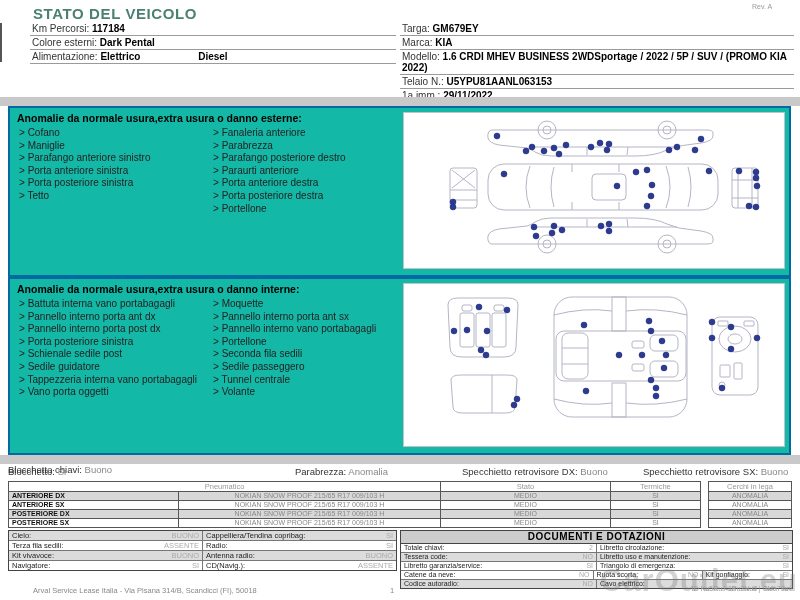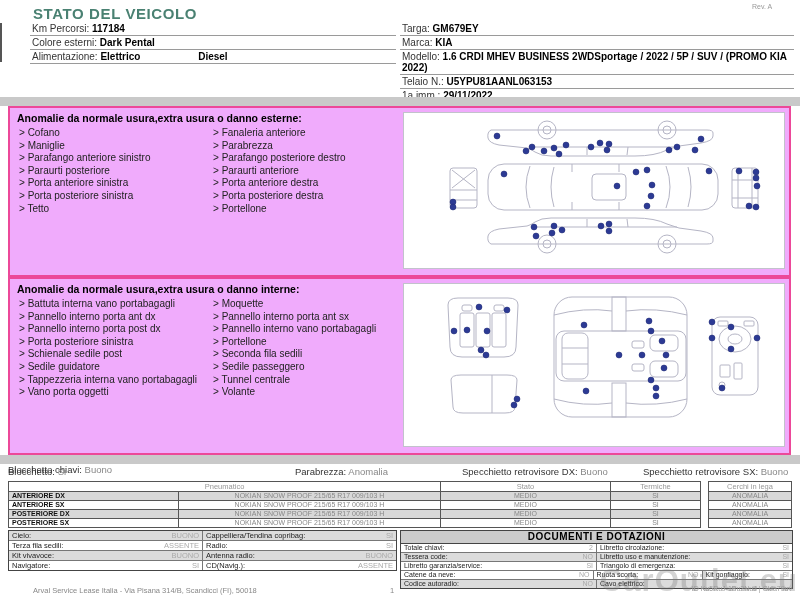--- a/index.html
+++ b/index.html
@@ -13,21 +13,21 @@
   .kv-col{font-size:10px;}
   .kv-left{left:30px;top:22px;width:366px;}
   .kv-right{left:400px;top:22px;width:394px;}
   .kv-row{border-bottom:1px solid #9a9a9a;padding:1px 0 1px 2px;min-height:10px;line-height:11px;color:#333;}
   .kv-value{font-weight:bold;color:#000;}
   .kv-value2{font-weight:bold;color:#000;margin-left:55px;}
   
   .band{left:0;width:800px;height:9px;background:#c9c9c9;}
   .band1{top:97px;} .band2{top:455px;}
   
-  .panel{left:8px;width:779px;border:2px solid #ec4899;background:#f0abfc;}
+  .panel{left:8px;width:779px;border:2px solid #0369a1;background:#14b8a6;}
   .panel-ext{top:106px;height:167px;}
   .panel-int{top:277px;height:174px;}
   .panel-title{font-weight:bold;font-size:10.5px;color:#000;margin:4px 0 3px 7px;}
   .cols{display:flex;margin-left:9px;}
   .col{width:178px;font-size:10px;line-height:12.6px;color:#222;}
   .col2{margin-left:16px;}
   .item::before{content:"> ";}
   .diagram-box{position:absolute;right:4px;top:4px;width:380px;border:1px solid #c2c2cc;background:#fff;}
   .dbox-ext{height:155px;} .dbox-int{height:162px;}
   svg{display:block;width:100%;height:100%;}
@@ -117,21 +117,20 @@
 
   <div class="abs band band1"></div>
 
   <section class="abs panel panel-ext">
     <div class="panel-title">Anomalie da normale usura,extra usura o danno esterne:</div>
     <div class="cols">
       <div class="col">
         <div class="item">Cofano</div>
         <div class="item">Maniglie</div>
         <div class="item">Parafango anteriore sinistro</div>
-        <div class="item">Paraurti posteriore</div>
         <div class="item">Porta anteriore sinistra</div>
         <div class="item">Porta posteriore sinistra</div>
         <div class="item">Tetto</div>
       </div>
       <div class="col col2">
         <div class="item">Fanaleria anteriore</div>
         <div class="item">Parabrezza</div>
         <div class="item">Parafango posteriore destro</div>
         <div class="item">Paraurti anteriore</div>
         <div class="item">Porta anteriore destra</div>

